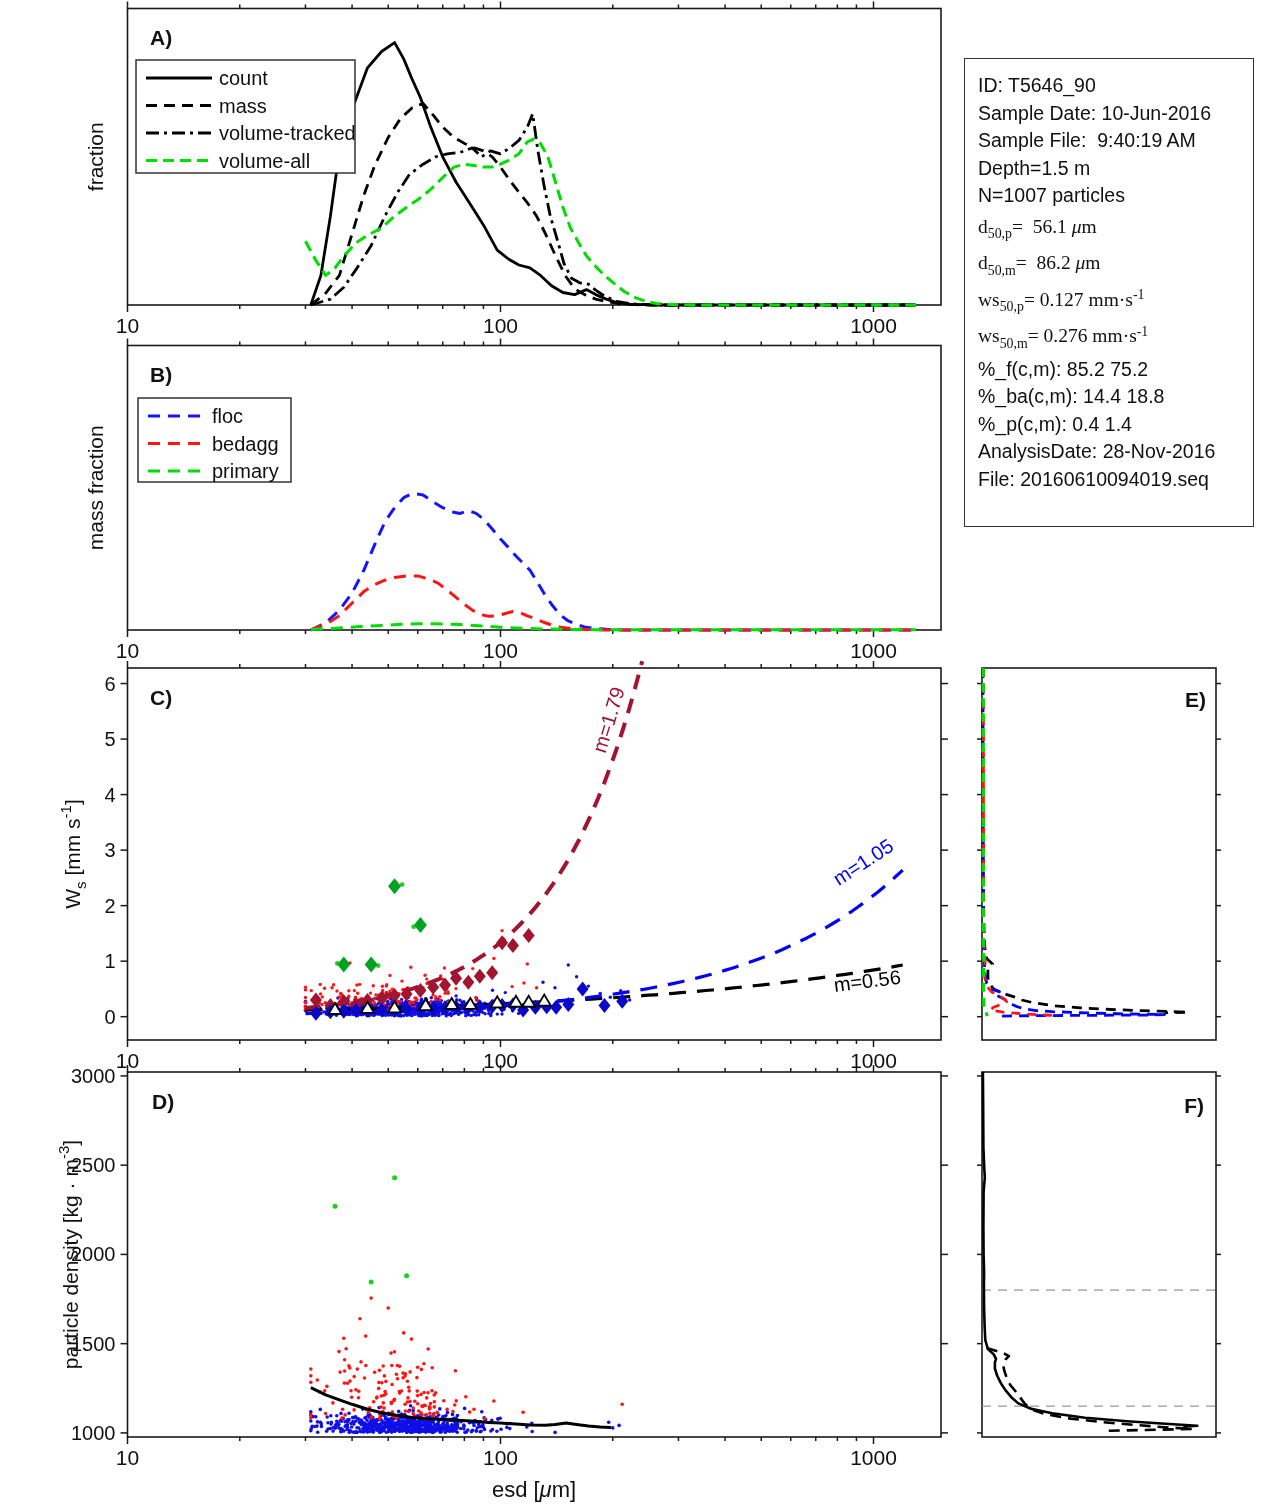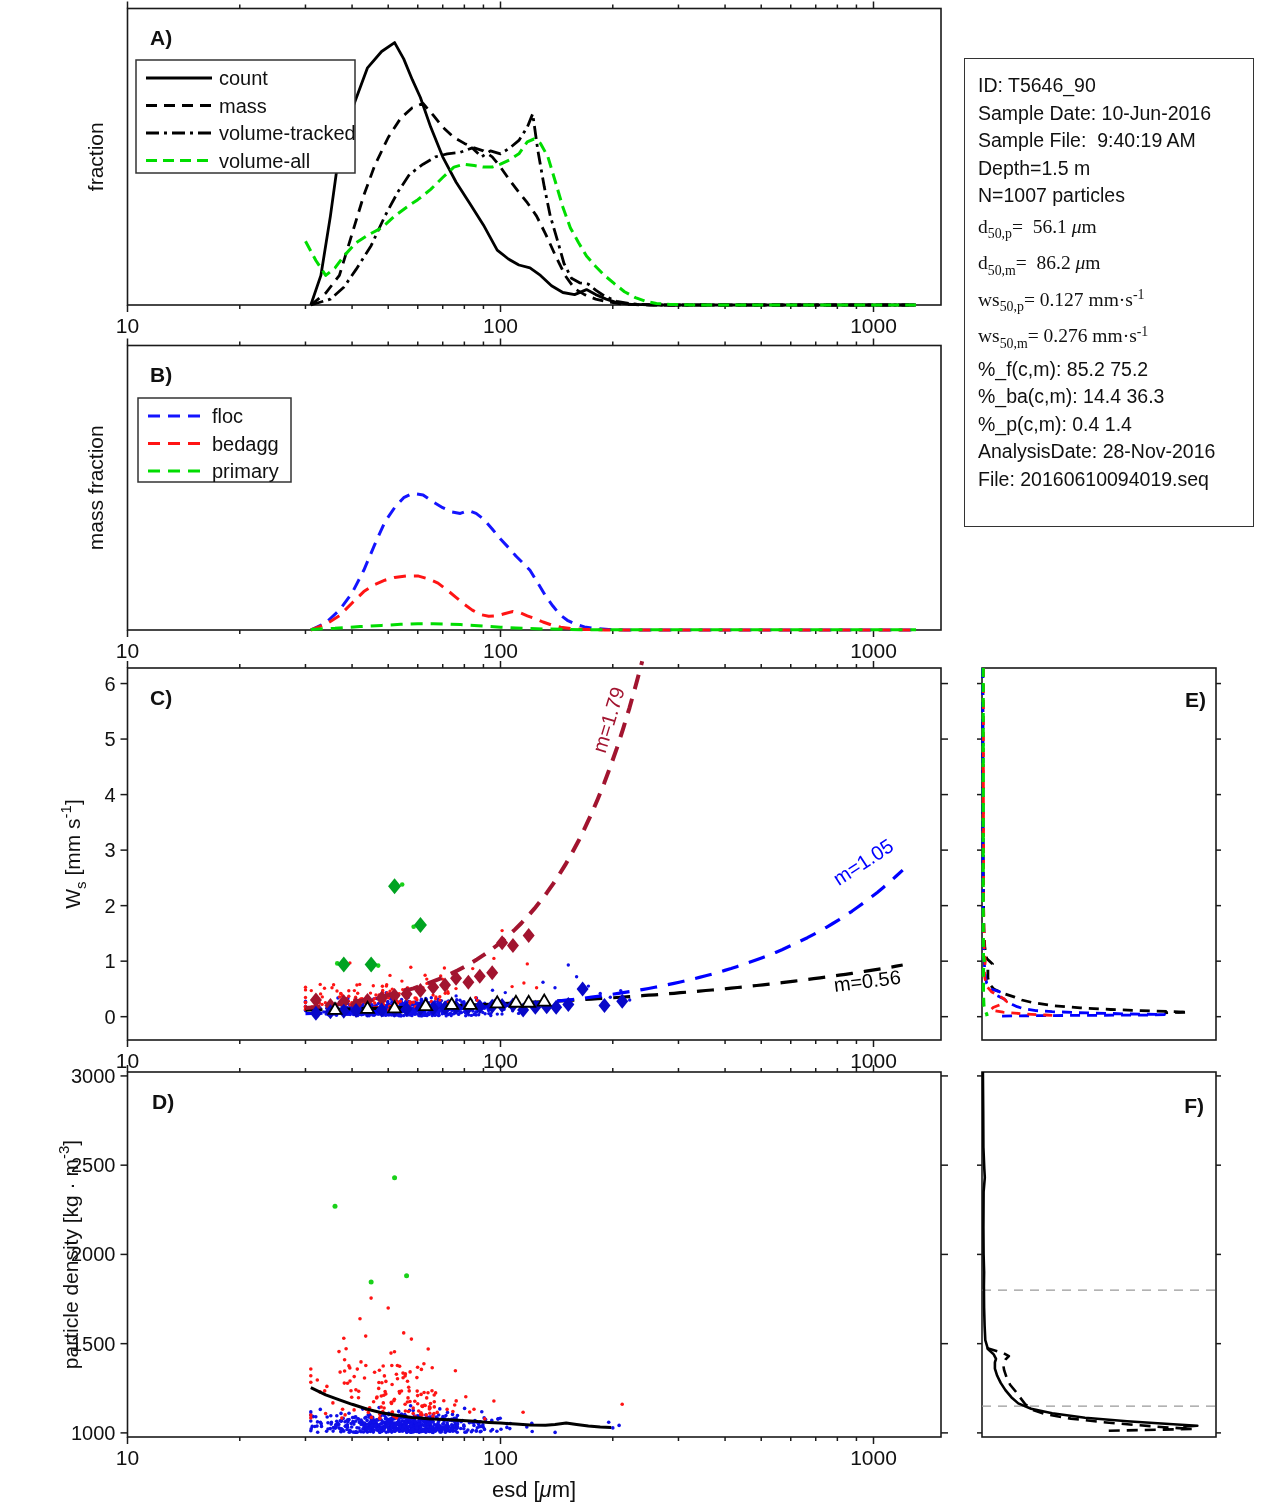--- a/index.html
+++ b/index.html
@@ -1954,18 +1954,18 @@
       <div class="info-line"><span>ID: T5646_90</span></div>
       <div class="info-line"><span>Sample Date: 10-Jun-2016</span></div>
       <div class="info-line"><span>Sample File:  9:40:19 AM</span></div>
       <div class="info-line"><span>Depth=1.5 m</span></div>
       <div class="info-line"><span>N=1007 particles</span></div>
       <div class="info-line tall"><span>d</span><span class="seg-sub">50,p</span><span>=  56.1 </span><span class="seg-i">μ</span><span>m</span></div>
       <div class="info-line tall"><span>d</span><span class="seg-sub">50,m</span><span>=  86.2 </span><span class="seg-i">μ</span><span>m</span></div>
       <div class="info-line tall"><span>ws</span><span class="seg-sub">50,p</span><span>= 0.127 mm·s</span><span class="seg-sup">-1</span></div>
       <div class="info-line tall"><span>ws</span><span class="seg-sub">50,m</span><span>= 0.276 mm·s</span><span class="seg-sup">-1</span></div>
       <div class="info-line"><span>%_f(c,m): 85.2 75.2</span></div>
-      <div class="info-line"><span>%_ba(c,m): 14.4 36.3</span></div>
+      <div class="info-line"><span>%_ba(c,m): 14.4 18.8</span></div>
       <div class="info-line"><span>%_p(c,m): 0.4 1.4</span></div>
       <div class="info-line"><span>AnalysisDate: 28-Nov-2016</span></div>
       <div class="info-line"><span>File: 20160610094019.seq</span></div>
     </div>
 </div>
 
 </body></html>

